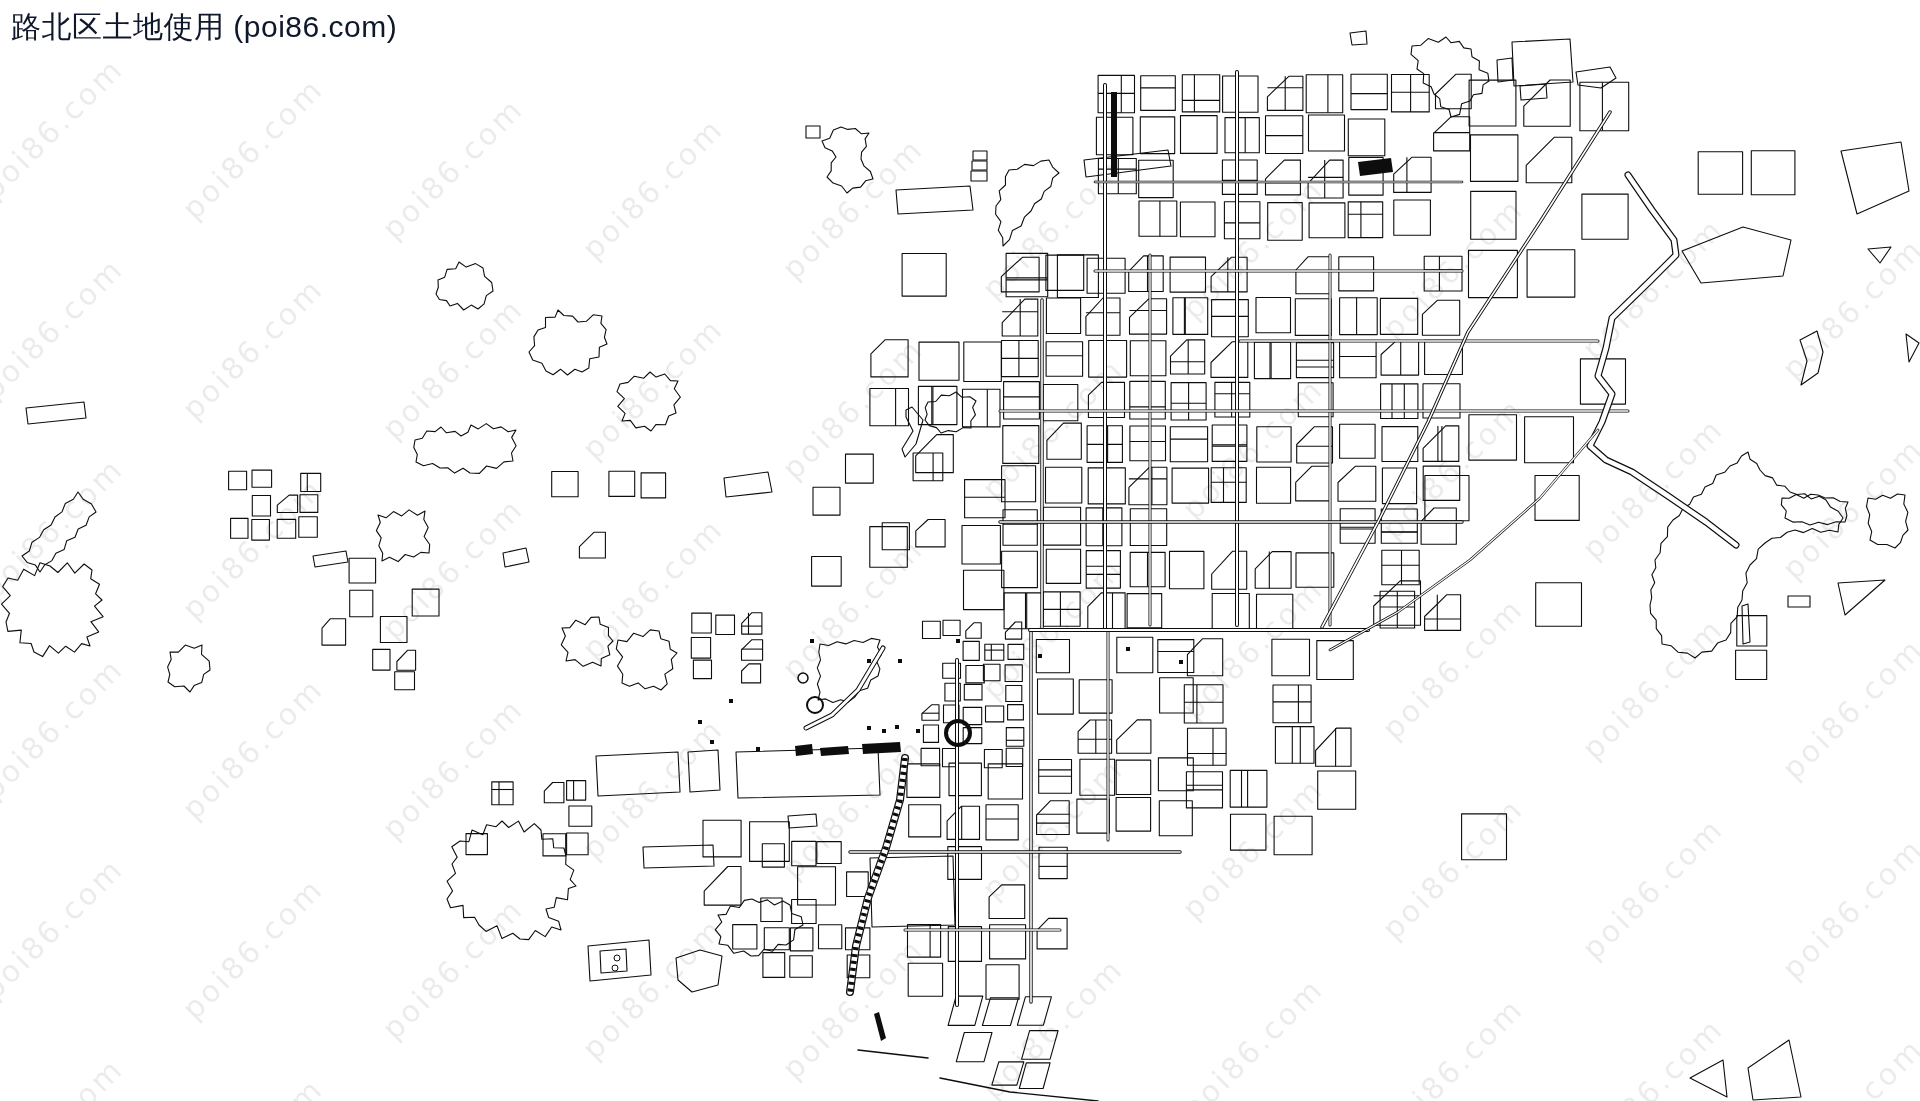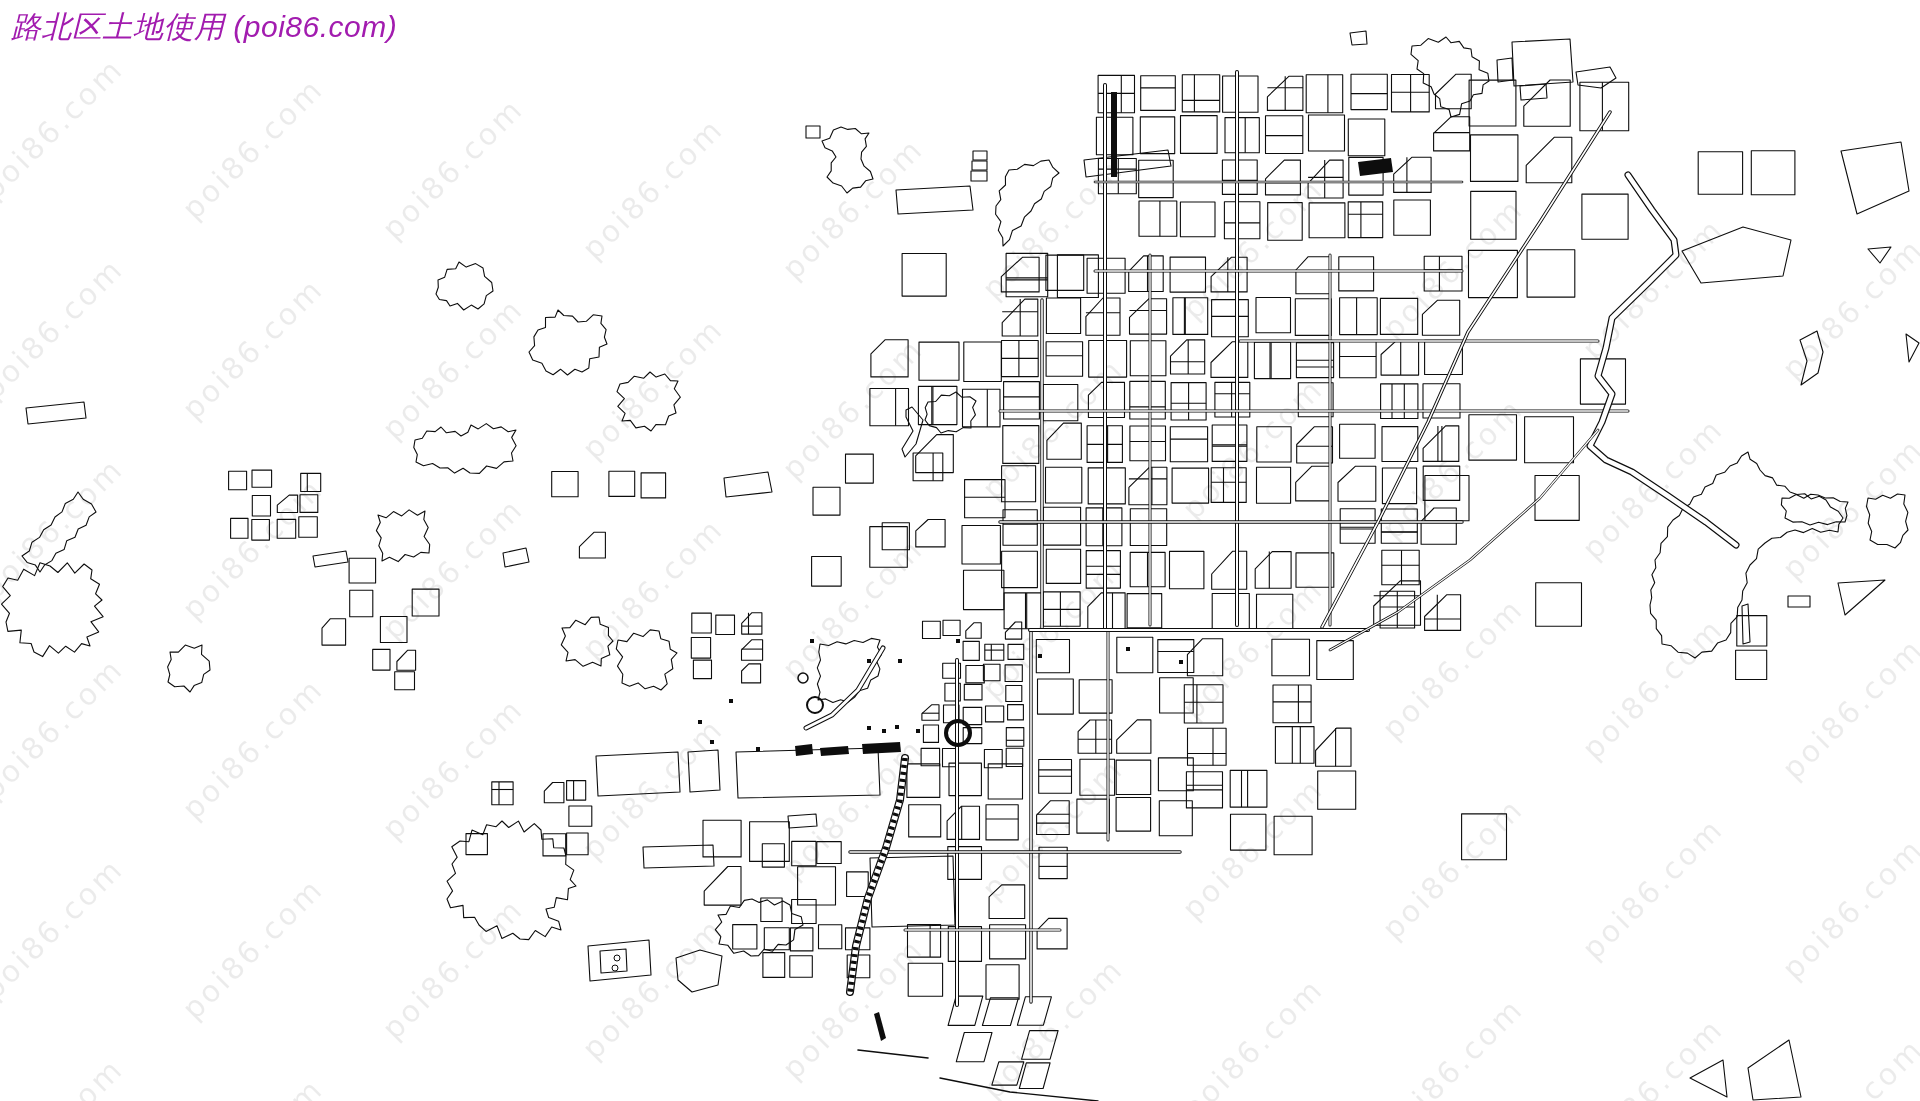--- a/index.html
+++ b/index.html
@@ -15,21 +15,21 @@
   }
   #map-svg{position:absolute;left:0;top:0;}
   .wm-text{
     font-family:"DejaVu Sans","Liberation Sans",sans-serif;
     font-weight:400;
   }
 </style>
 </head>
 <body>
 
-<div class="page-title" style="color: #a21caf; font-style: italic;">路北区土地使用 (poi86.com)</div>
+<div class="page-title" style="color: #0f172a;">路北区土地使用 (poi86.com)</div>
 
 <svg id="map-svg" width="1920" height="1101" viewBox="0 0 1920 1101" xmlns="http://www.w3.org/2000/svg">
   <g id="wm-layer">
       <text class="wm-text" font-size="30" fill="rgba(0,0,0,0.08)" letter-spacing="3" text-anchor="middle" transform="translate(60 136) rotate(-45)">poi86.com</text>
       <text class="wm-text" font-size="30" fill="rgba(0,0,0,0.08)" letter-spacing="3" text-anchor="middle" transform="translate(260 156) rotate(-45)">poi86.com</text>
       <text class="wm-text" font-size="30" fill="rgba(0,0,0,0.08)" letter-spacing="3" text-anchor="middle" transform="translate(460 176) rotate(-45)">poi86.com</text>
       <text class="wm-text" font-size="30" fill="rgba(0,0,0,0.08)" letter-spacing="3" text-anchor="middle" transform="translate(660 196) rotate(-45)">poi86.com</text>
       <text class="wm-text" font-size="30" fill="rgba(0,0,0,0.08)" letter-spacing="3" text-anchor="middle" transform="translate(860 216) rotate(-45)">poi86.com</text>
       <text class="wm-text" font-size="30" fill="rgba(0,0,0,0.08)" letter-spacing="3" text-anchor="middle" transform="translate(1060 236) rotate(-45)">poi86.com</text>
       <text class="wm-text" font-size="30" fill="rgba(0,0,0,0.08)" letter-spacing="3" text-anchor="middle" transform="translate(1260 256) rotate(-45)">poi86.com</text>

